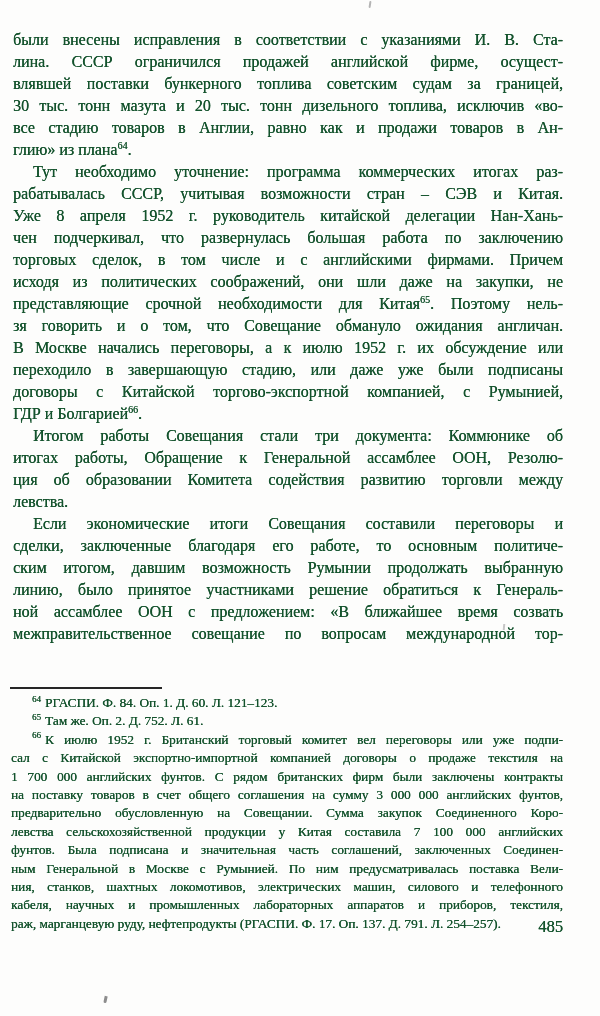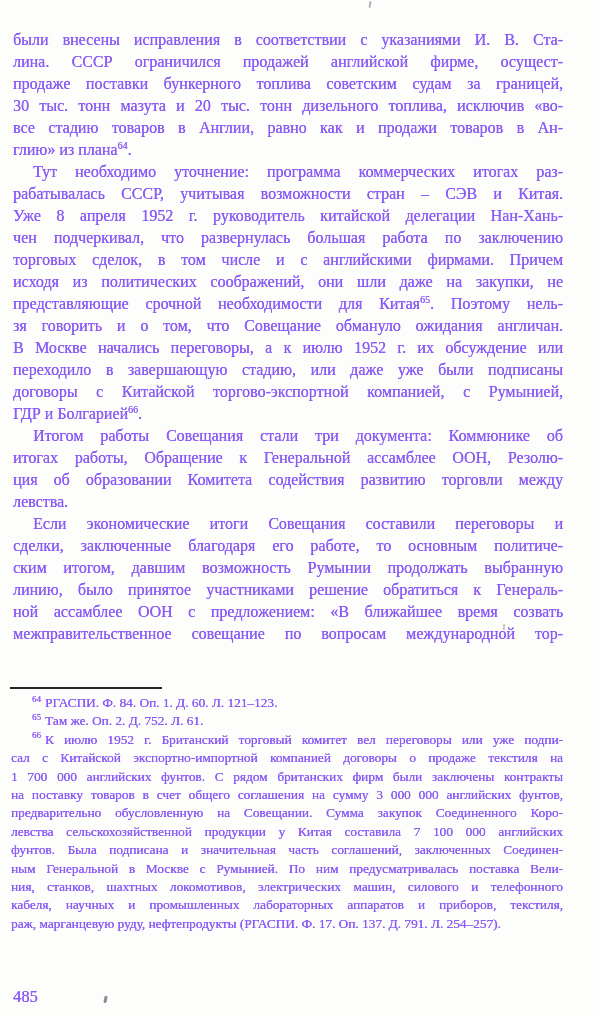--- a/index.html
+++ b/index.html
@@ -2,21 +2,21 @@
 <html><head>
 <meta charset="utf-8">
 <style>
   html, body { margin: 0; padding: 0; }
   .page {
     position: relative;
     width: 600px;
     height: 1016px;
     background: #fdfdfc;
     font-family: "Liberation Serif", serif;
-    color: #8b5cf6;
+    color: #14532d;
     overflow: hidden;
     text-shadow: 0.2px 0 0 currentColor;
   }
   .main-text {
     position: absolute;
     left: 13px;
     top: 29px;
     width: 550px;
     font-size: 16px;
     line-height: 22px;
@@ -64,41 +64,42 @@
   .fline.end { text-align: left; text-align-last: left; }
   .footnotes sup {
     font-size: 9px;
     line-height: 0;
     vertical-align: super;
     margin-right: 4px;
   }
   .page-number {
     position: absolute;
     left: 13px;
-    top: 988px;
+    top: 918px;
     width: 550px;
+    text-align: right;
     font-size: 16.5px;
     line-height: 18px;
   }
   .speck { position: absolute; background: #b5b5b5; }
   .speck-top { left: 369px; top: 1px; width: 2px; height: 7px; border-radius: 1px; transform: rotate(8deg); }
   .speck-mid { left: 503px; top: 624px; width: 2px; height: 6px; background: #c6c6c6; transform: rotate(5deg); }
   .speck-bottom { left: 104px; top: 996px; width: 3px; height: 7px; background: #8d8d8d; border-radius: 0 0 2px 2px; transform: rotate(12deg); }
 </style>
 </head>
 <body>
 
 <div class="page">
   <div class="speck speck-top"></div>
 
   <div class="main-text">
       <div class="para">
         <div class="line">были внесены исправления в соответствии с указаниями И. В. Ста-</div>
         <div class="line">лина. СССР ограничился продажей английской фирме, осущест-</div>
-        <div class="line">продаже поставки бункерного топлива советским судам за границей,</div>
+        <div class="line">влявшей поставки бункерного топлива советским судам за границей,</div>
         <div class="line">30 тыс. тонн мазута и 20 тыс. тонн дизельного топлива, исключив «во-</div>
         <div class="line">все стадию товаров в Англии, равно как и продажи товаров в Ан-</div>
         <div class="line end">глию» из плана<sup>64</sup>.</div>
       </div>
       <div class="para">
         <div class="line first">Тут необходимо уточнение: программа коммерческих итогах раз-</div>
         <div class="line">рабатывалась СССР, учитывая возможности стран – СЭВ и Китая.</div>
         <div class="line">Уже 8 апреля 1952 г. руководитель китайской делегации Нан-Хань-</div>
         <div class="line">чен подчеркивал, что развернулась большая работа по заключению</div>
         <div class="line">торговых сделок, в том числе и с английскими фирмами. Причем</div>

